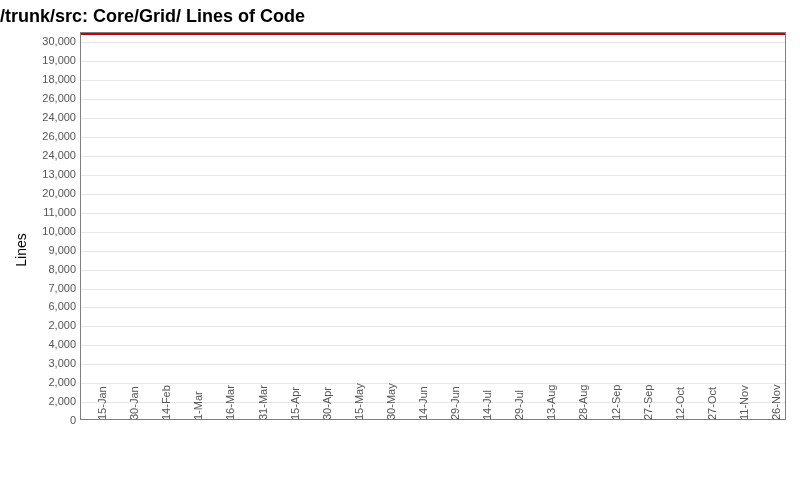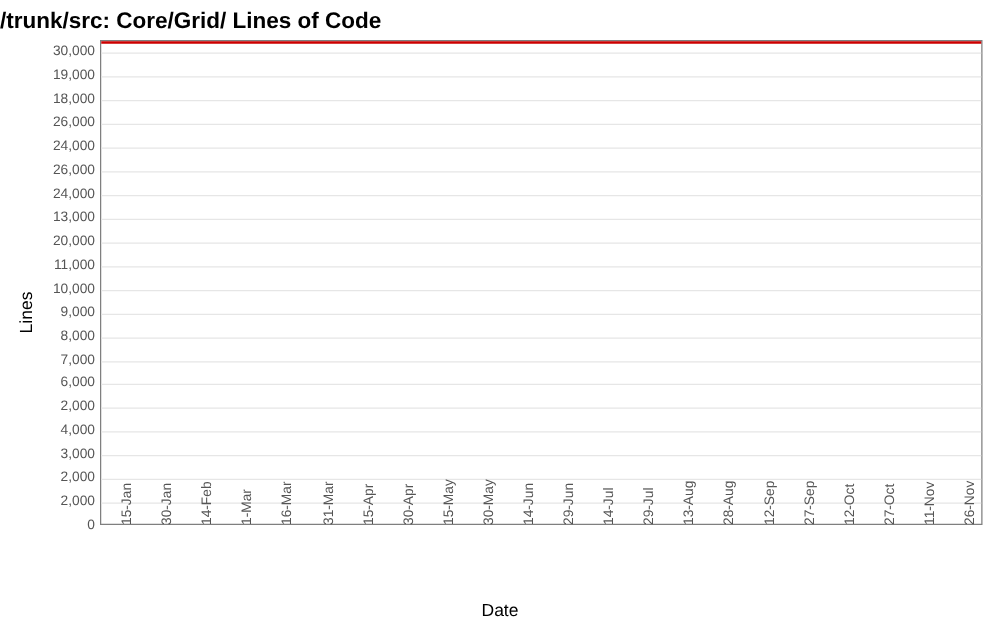--- a/index.html
+++ b/index.html
@@ -83,21 +83,20 @@
     height: 0;
     border-top: 2px solid #cc0000;
   }
 </style>
 </head>
 <body>
 
 <div class="chart">
   <div class="title">/trunk/src: Core/Grid/ Lines of Code</div>
   <div class="ylabel">Lines</div>
-  <div class="xlabel">Date</div>
   <div class="plot" id="plot">
       <div class="grid-h" style="top: 369.073px;"></div>
       <div class="grid-h" style="top: 350.146px;"></div>
       <div class="grid-h" style="top: 331.22px;"></div>
       <div class="grid-h" style="top: 312.293px;"></div>
       <div class="grid-h" style="top: 293.366px;"></div>
       <div class="grid-h" style="top: 274.439px;"></div>
       <div class="grid-h" style="top: 255.512px;"></div>
       <div class="grid-h" style="top: 236.585px;"></div>
       <div class="grid-h" style="top: 217.659px;"></div>

